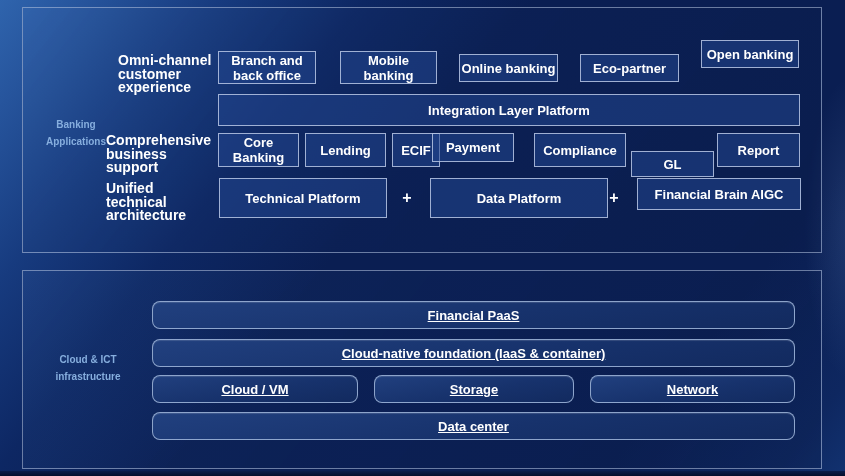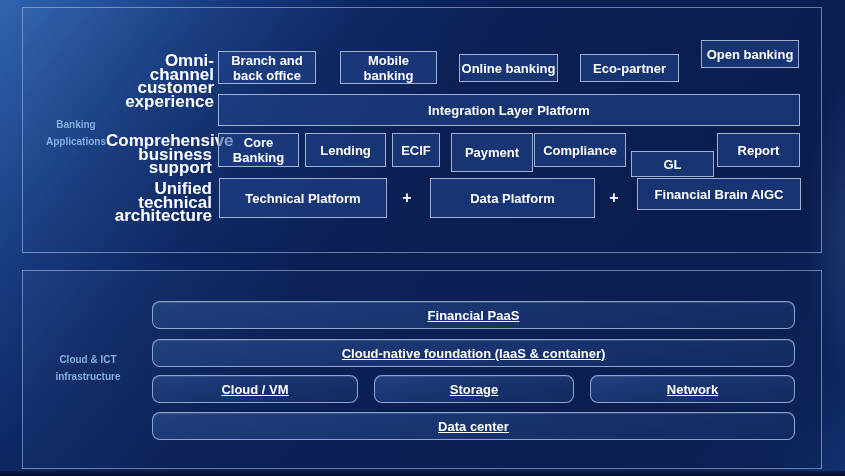--- a/index.html
+++ b/index.html
@@ -13,22 +13,22 @@
   .panel{
     position:absolute;box-sizing:border-box;
     border:1px solid rgba(185,200,228,0.55);
     background:linear-gradient(128deg, rgba(90,135,200,0.10) 0%, rgba(20,45,100,0.18) 40%, rgba(8,22,60,0.22) 100%);
   }
   .seclabel{
     position:absolute;color:#86aede;font-weight:bold;font-size:10px;line-height:17px;
     text-align:center;
   }
   .rowlabel{
-    position:absolute;color:#ffffff;font-weight:bold;font-size:17px;line-height:13.5px;
-    text-align:right;
+    position:absolute;color:#ffffff;font-weight:bold;font-size:14px;line-height:13.5px;
+    text-align:left;
   }
   .tb{
     position:absolute;box-sizing:border-box;
     background:rgba(35,70,142,0.55);
     border:1px solid rgba(198,212,238,0.78);
     color:#fff;font-weight:bold;font-size:13px;line-height:15px;
     display:flex;align-items:center;justify-content:center;text-align:center;
     white-space:nowrap;
   }
   .tb.wrap{white-space:normal;padding:12px 10px;}
@@ -67,28 +67,28 @@
   <div class="tb wrap" style="left:340px;top:51px;width:97px;height:33px">Mobile banking</div>
   <div class="tb" style="left:459px;top:54px;width:99px;height:28px">Online banking</div>
   <div class="tb" style="left:580px;top:54px;width:99px;height:28px">Eco-partner</div>
   <div class="tb" style="left:701px;top:40px;width:98px;height:28px">Open banking</div>
 
   <div class="tb" style="left:218px;top:94px;width:582px;height:32px">Integration Layer Platform</div>
 
   <div class="tb wrap" style="left:218px;top:133px;width:81px;height:34px">Core Banking</div>
   <div class="tb" style="left:392px;top:133px;width:48px;height:34px">ECIF</div>
   <div class="tb" style="left:305px;top:133px;width:81px;height:34px">Lending</div>
-  <div class="tb" style="left:451px;top:133px;width:82px;height:39px">Payment</div>
+  <div class="tb" style="left:432px;top:133px;width:82px;height:29px">Payment</div>
   <div class="tb" style="left:534px;top:133px;width:92px;height:34px">Compliance</div>
   <div class="tb" style="left:631px;top:151px;width:83px;height:26px">GL</div>
   <div class="tb" style="left:717px;top:133px;width:83px;height:34px">Report</div>
 
   <div class="tb" style="left:219px;top:178px;width:168px;height:40px">Technical Platform</div>
   <div class="plus" style="left:396px;top:178px;width:22px;height:40px">+</div>
-  <div class="tb" style="left:430px;top:178px;width:165px;height:40px">Data Platform</div>
+  <div class="tb" style="left:430px;top:178px;width:178px;height:40px">Data Platform</div>
   <div class="plus" style="left:603px;top:178px;width:22px;height:40px">+</div>
   <div class="tb" style="left:637px;top:178px;width:164px;height:32px">Financial Brain AIGC</div>
 
   <div class="rb" style="left:152px;top:301px;width:643px;height:28px">Financial PaaS</div>
   <div class="rb" style="left:152px;top:339px;width:643px;height:28px">Cloud-native foundation (IaaS &amp; container)</div>
   <div class="rb" style="left:152px;top:375px;width:206px;height:28px">Cloud / VM</div>
   <div class="rb" style="left:374px;top:375px;width:200px;height:28px">Storage</div>
   <div class="rb" style="left:590px;top:375px;width:205px;height:28px">Network</div>
   <div class="rb" style="left:152px;top:412px;width:643px;height:28px">Data center</div>
 

